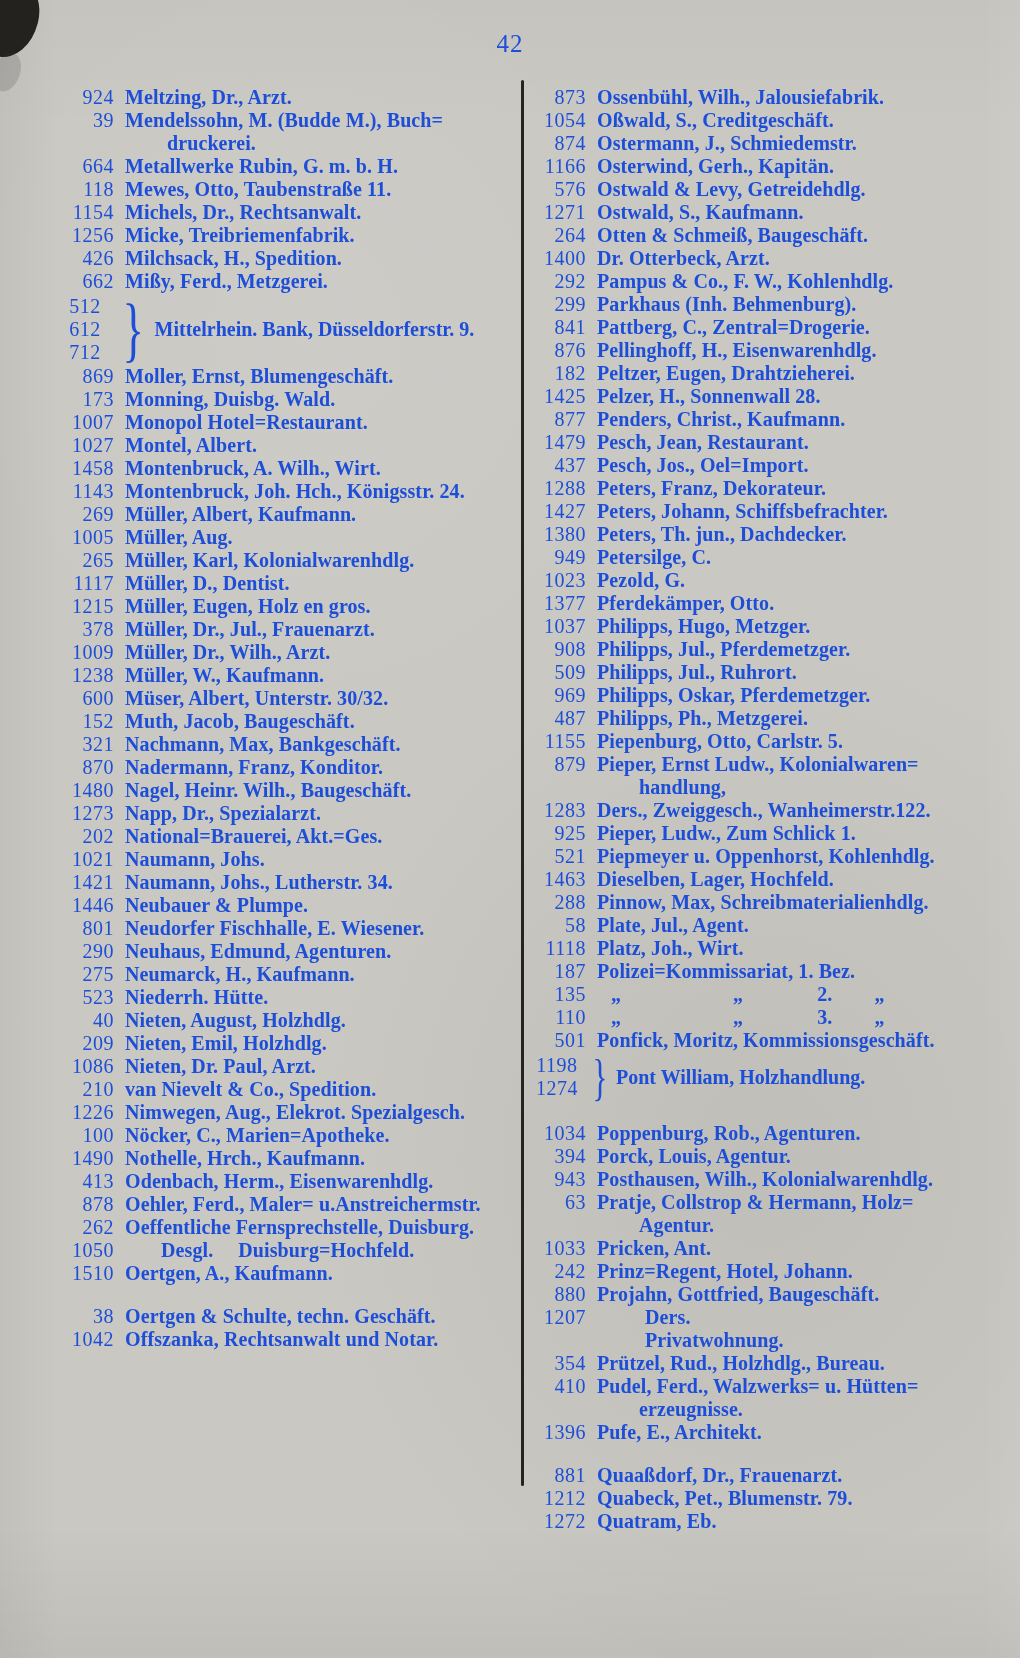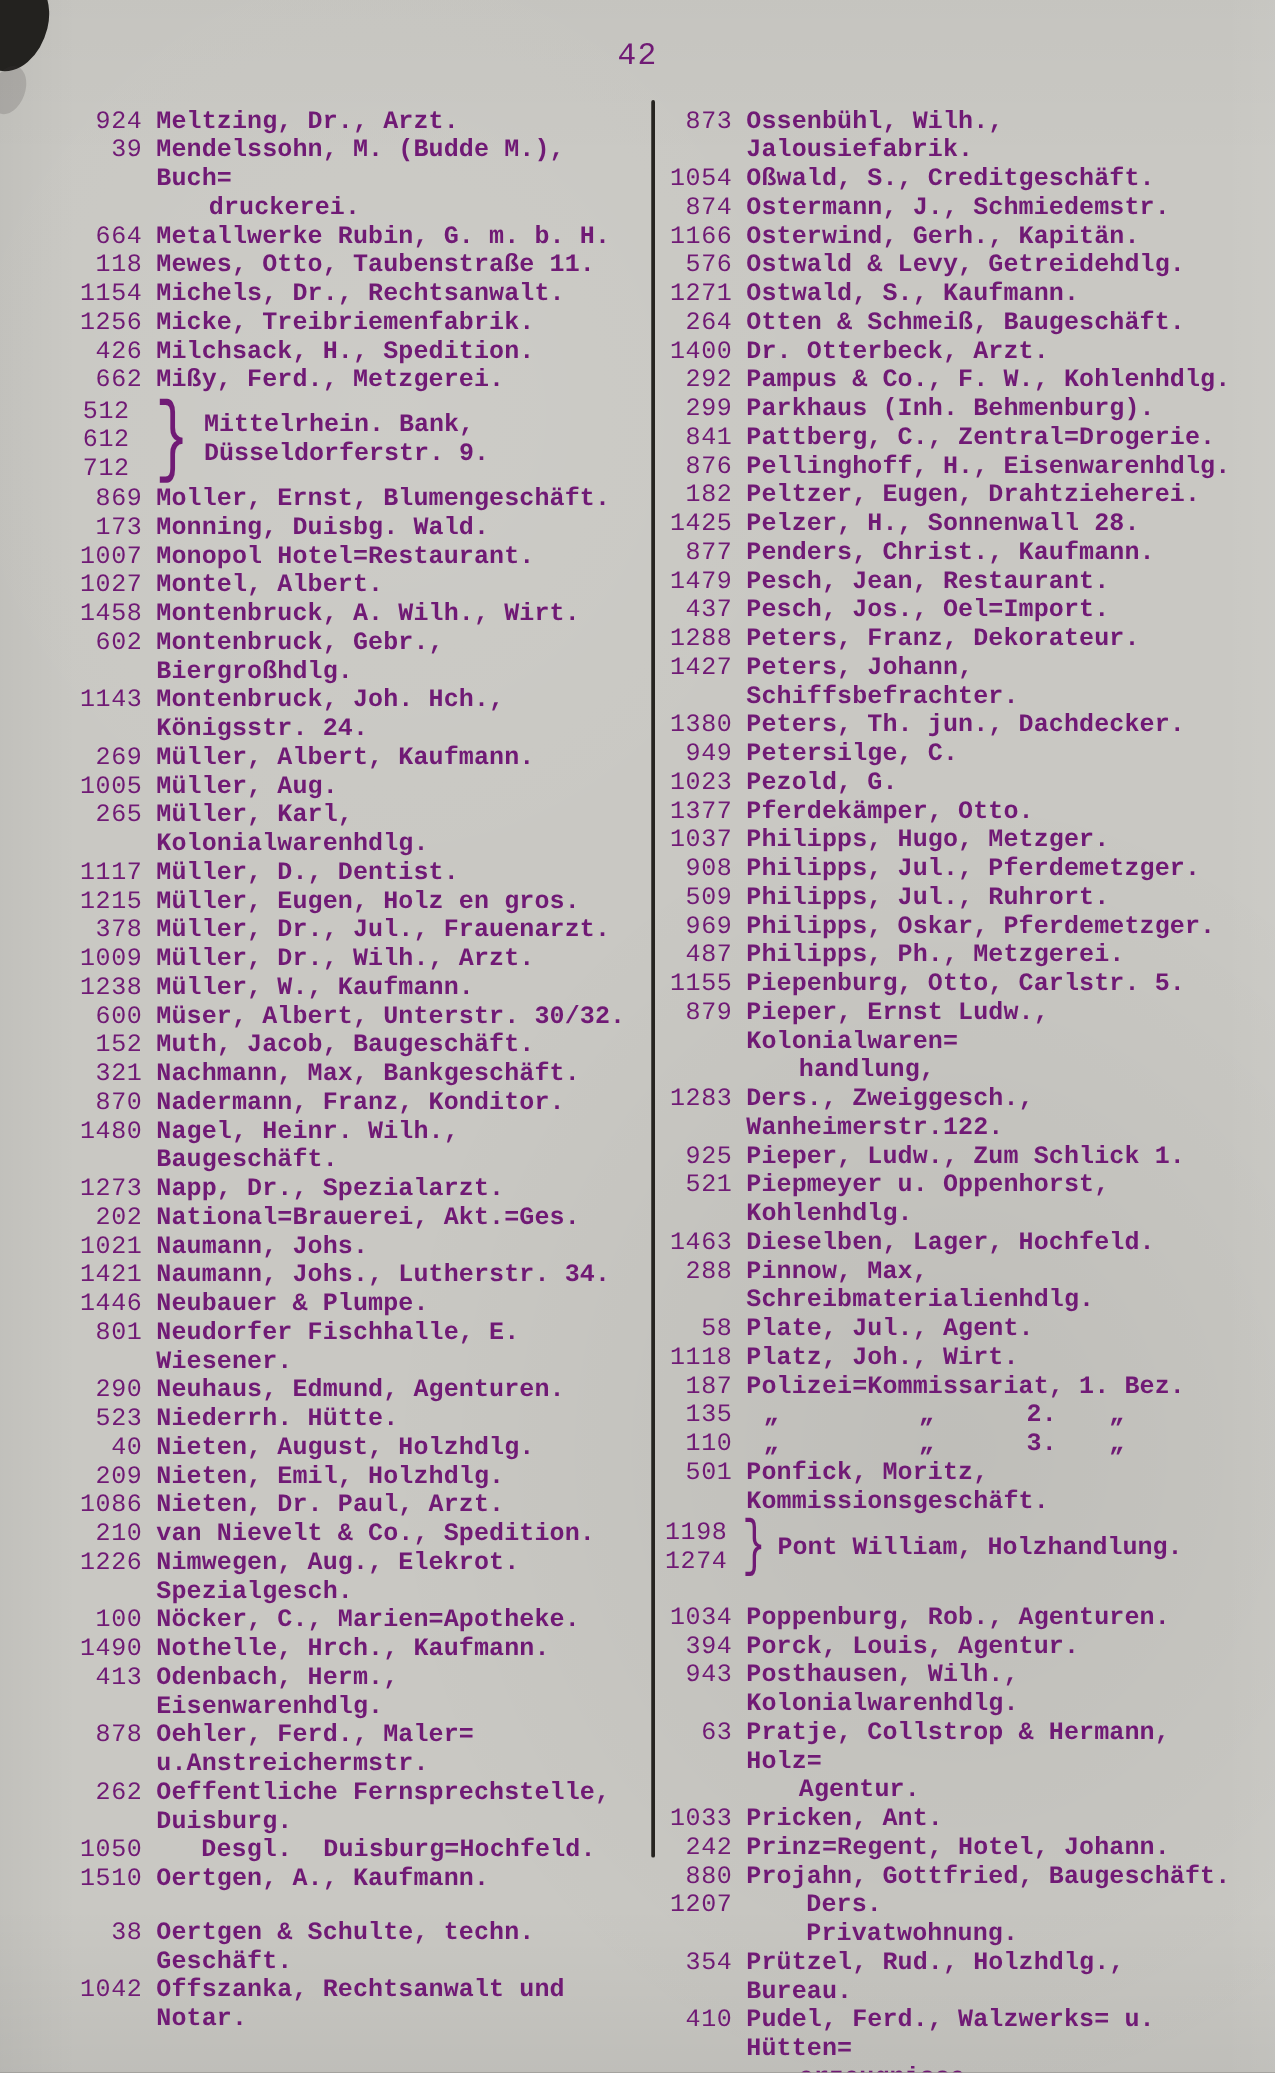--- a/index.html
+++ b/index.html
@@ -2,22 +2,22 @@
 <html><head>
 <meta charset="utf-8">
 <style>
   html,body{margin:0;padding:0;background:#8a8a86;}
   .page{
     position:relative;
     width:1020px;height:1658px;
     margin:0 auto;
     background:#c9c8c3;
     overflow:hidden;
-    font-family:Liberation Mono, monospace;
-    color:#701a75;
+    font-family:Liberation Serif, serif;
+    color:#1d4ed8;
   }
   
   .page::before{
     content:"";
     position:absolute;inset:0;
     background:
       radial-gradient(ellipse 60% 40% at 30% 20%, rgba(255,255,255,.07), transparent 60%),
       radial-gradient(ellipse 70% 50% at 75% 70%, rgba(0,0,0,.05), transparent 65%),
       linear-gradient(180deg, rgba(0,0,0,.02), rgba(0,0,0,0) 8%, rgba(0,0,0,0) 92%, rgba(0,0,0,.05)),
       linear-gradient(90deg, rgba(0,0,0,.04), rgba(0,0,0,0) 6%, rgba(0,0,0,0) 96%, rgba(255,255,255,.05));
@@ -165,26 +165,20 @@
           <div class="t">Montel, Albert.</div>
         </div>
       </div>
       <div class="entry">
         <span class="num">1458</span>
         <div class="txt-wrap">
           <div class="t">Montenbruck, A. Wilh., Wirt.</div>
         </div>
       </div>
       <div class="entry">
-        <span class="num">602</span>
-        <div class="txt-wrap">
-          <div class="t">Montenbruck, Gebr., Biergroßhdlg.</div>
-        </div>
-      </div>
-      <div class="entry">
         <span class="num">1143</span>
         <div class="txt-wrap">
           <div class="t">Montenbruck, Joh. Hch., Königsstr. 24.</div>
         </div>
       </div>
       <div class="entry">
         <span class="num">269</span>
         <div class="txt-wrap">
           <div class="t">Müller, Albert, Kaufmann.</div>
         </div>
@@ -294,20 +288,26 @@
       <div class="entry">
         <span class="num">801</span>
         <div class="txt-wrap">
           <div class="t">Neudorfer Fischhalle, E. Wiesener.</div>
         </div>
       </div>
       <div class="entry">
         <span class="num">290</span>
         <div class="txt-wrap">
           <div class="t">Neuhaus, Edmund, Agenturen.</div>
+        </div>
+      </div>
+      <div class="entry">
+        <span class="num">275</span>
+        <div class="txt-wrap">
+          <div class="t">Neumarck, H., Kaufmann.</div>
         </div>
       </div>
       <div class="entry">
         <span class="num">523</span>
         <div class="txt-wrap">
           <div class="t">Niederrh. Hütte.</div>
         </div>
       </div>
       <div class="entry">
         <span class="num">40</span>

